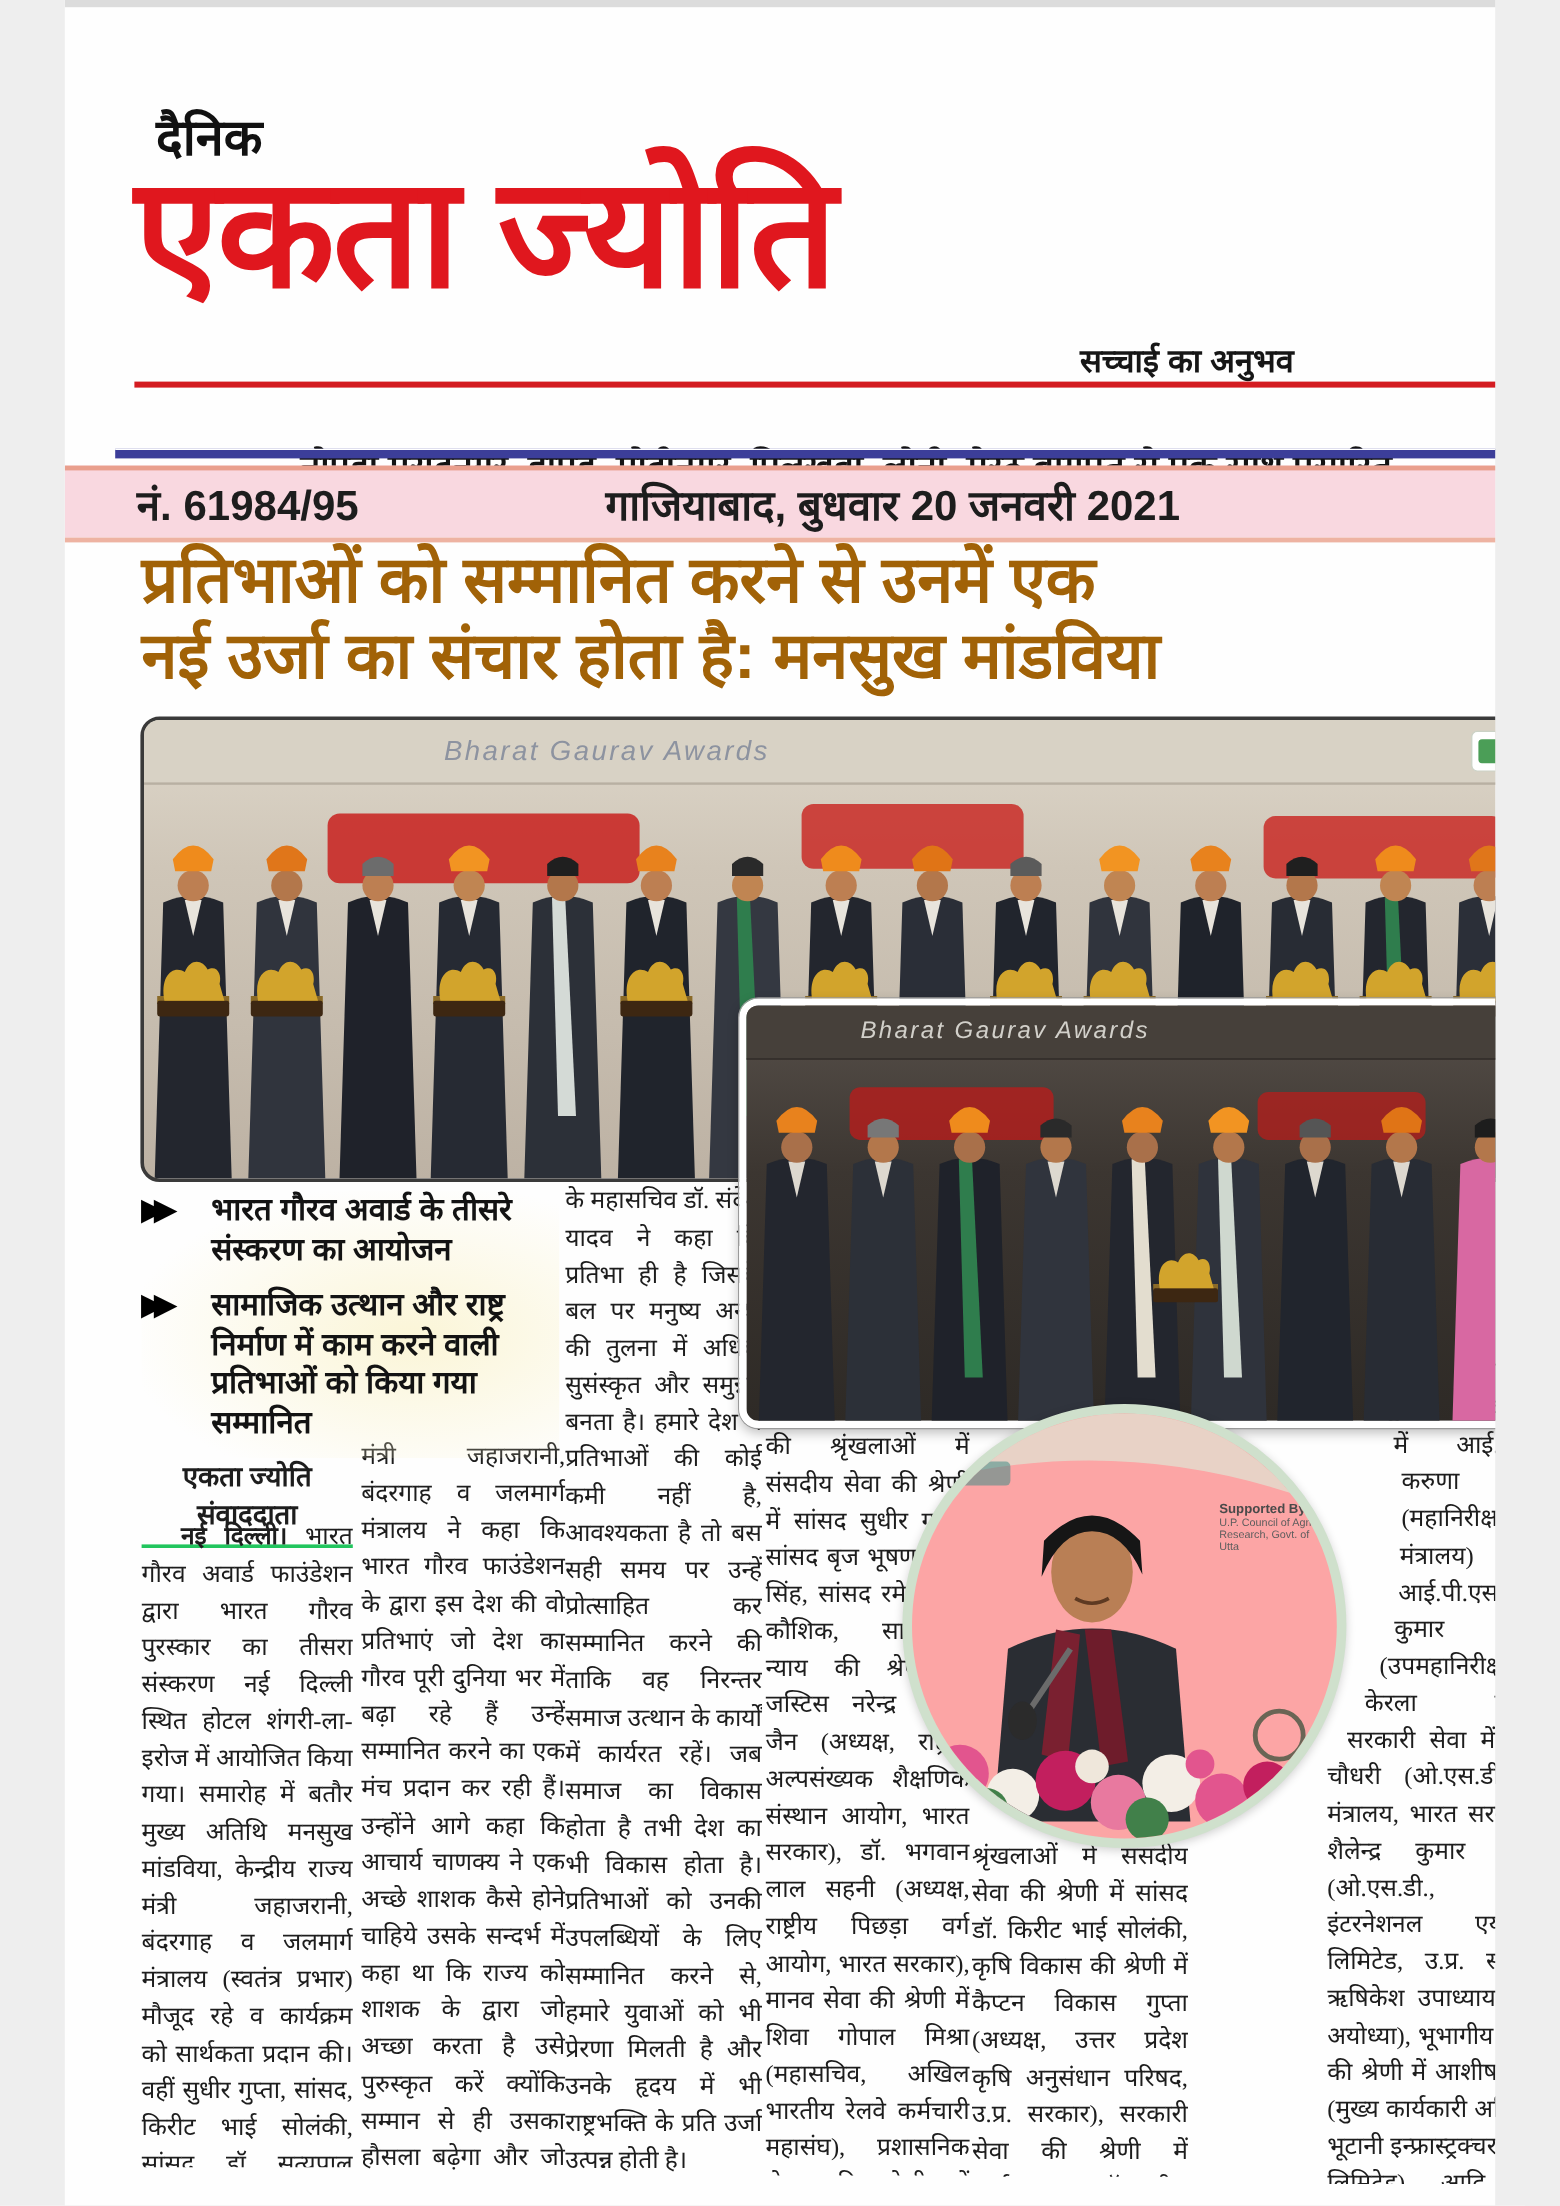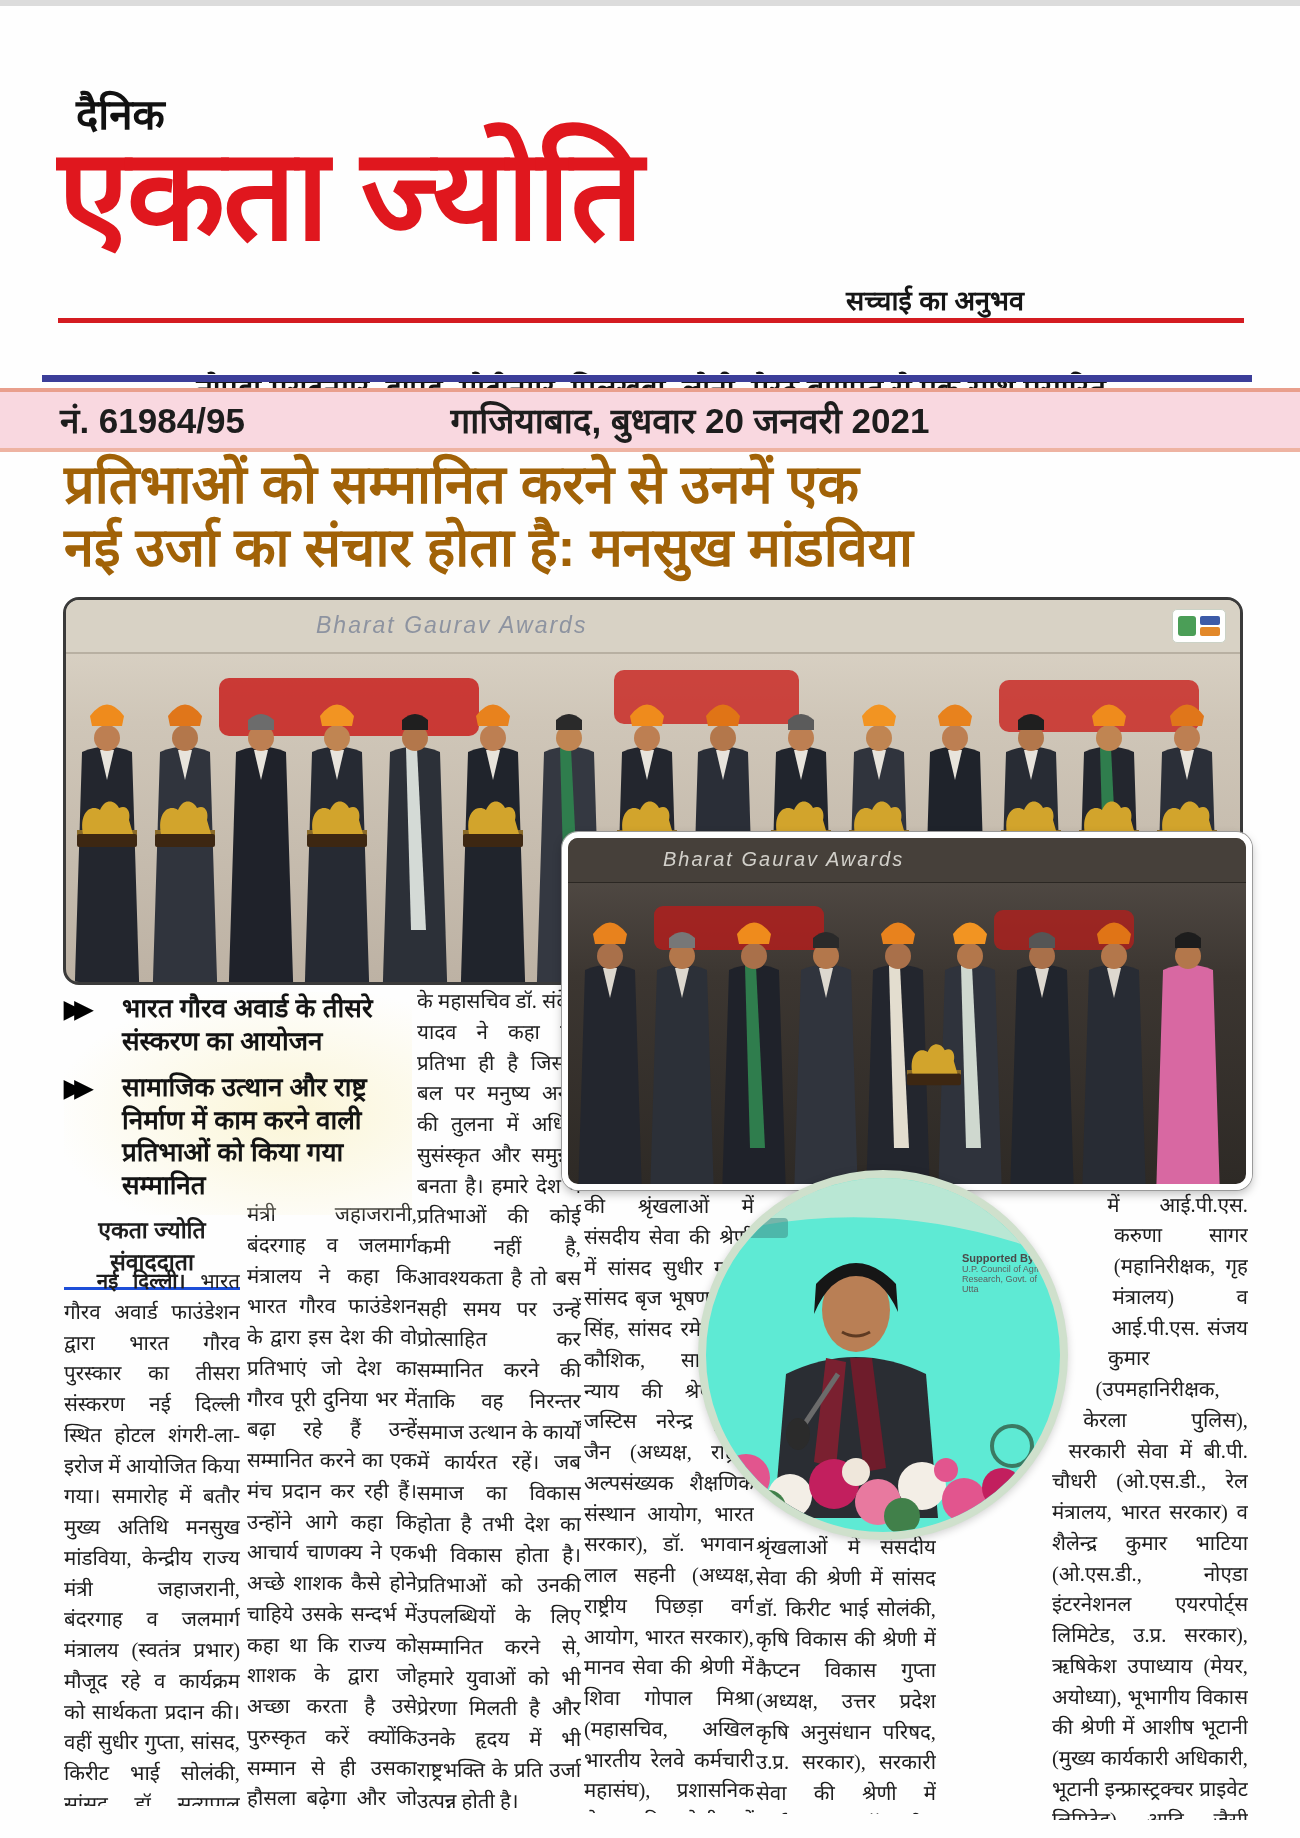--- a/index.html
+++ b/index.html
@@ -1,16 +1,16 @@
 <!DOCTYPE html>
 <html><head>
 <meta charset="utf-8">
 <style>
   html,body{margin:0;padding:0;background:#eee;}
-  .page{position:relative;width:1300px;height:1838px;background:#fefefe;margin:0 auto;
+  .page{position:relative;width:1192px;height:1838px;background:#fefefe;margin:0 auto;
         font-family:"Liberation Serif", serif;color:#1d1d1d;overflow:hidden;}
   .abs{position:absolute;}
   
   .scan-edge{top:0;left:0;width:1300px;height:6px;background:#dcdcdc;}
   .daily{left:76px;top:84px;font-family:"Liberation Sans",sans-serif;font-weight:bold;
          font-size:42px;color:#111;}
   .title{left:58px;top:128px;width:1100px;font-family:"Liberation Sans",sans-serif;
          font-weight:bold;font-size:128px;line-height:1.05;color:#e0171e;letter-spacing:-2px;
          white-space:nowrap;}
   .tagline{left:700px;top:281px;width:470px;text-align:center;font-weight:bold;font-size:27px;
@@ -50,29 +50,29 @@
                 font-size:20px;font-style:italic;color:#d2d0ca;letter-spacing:2px;}
   .psvg{position:absolute;left:0;bottom:0;width:100%;}
   
   .highlights{left:64px;top:992px;width:348px;z-index:3;
               background:radial-gradient(ellipse at 65% 55%, rgba(250,243,205,.8), rgba(250,243,205,0) 75%);}
   .bullet{position:relative;padding-left:58px;margin-bottom:14px;
           font-family:"Liberation Sans",sans-serif;font-weight:bold;font-size:26px;line-height:1.25;color:#131313;}
   .bullet .bicon{position:absolute;left:0;top:2px;font-size:24px;letter-spacing:-8px;color:#000;}
   
   .circle-photo{left:698px;top:1170px;width:354px;height:354px;border-radius:50%;
-                border:8px solid #cfe0cc;overflow:hidden;background:#5eead4;z-index:4;
+                border:8px solid #cfe0cc;overflow:hidden;background:#fca5a5;z-index:4;
                 box-shadow:0 2px 8px rgba(0,0,0,.18);}
   .inset-cap{position:absolute;left:256px;top:74px;width:92px;font-family:"Liberation Sans",sans-serif;
              color:#4a4a4a;z-index:5;}
   .inset-cap .l1{font-size:11px;font-weight:bold;display:block;}
   .inset-cap .l2,.inset-cap .l3{font-size:9px;display:block;color:#5d5d5d;}
   
   .byline{left:64px;top:1213px;width:176px;text-align:center;font-weight:bold;font-size:23px;
-          font-family:"Liberation Sans",sans-serif;border-bottom:3px solid #1d4ed8;padding-bottom:10px;}
+          font-family:"Liberation Sans",sans-serif;border-bottom:3px solid #22c55e;padding-bottom:10px;}
   .bodycol{font-size:20.5px;line-height:1.5;text-align:justify;overflow:hidden;}
   .bodycol p{margin:0;text-indent:1.6em;}
   .bodycol p.cont{text-indent:0;}
   .col1{left:64px;top:1266px;width:176px;height:540px;}
   .col2{left:247px;top:1199px;width:170px;height:614px;}
   .col3{left:417px;top:986px;width:164px;height:824px;}
   .col4{left:584px;top:1191px;width:170px;height:622px;}
   .col5{left:756px;top:1532px;width:180px;height:282px;}
   .col6{left:1052px;top:1128px;width:196px;height:692px;}
   .wrap-spacer{float:left;width:64px;height:330px;margin-top:26px;

